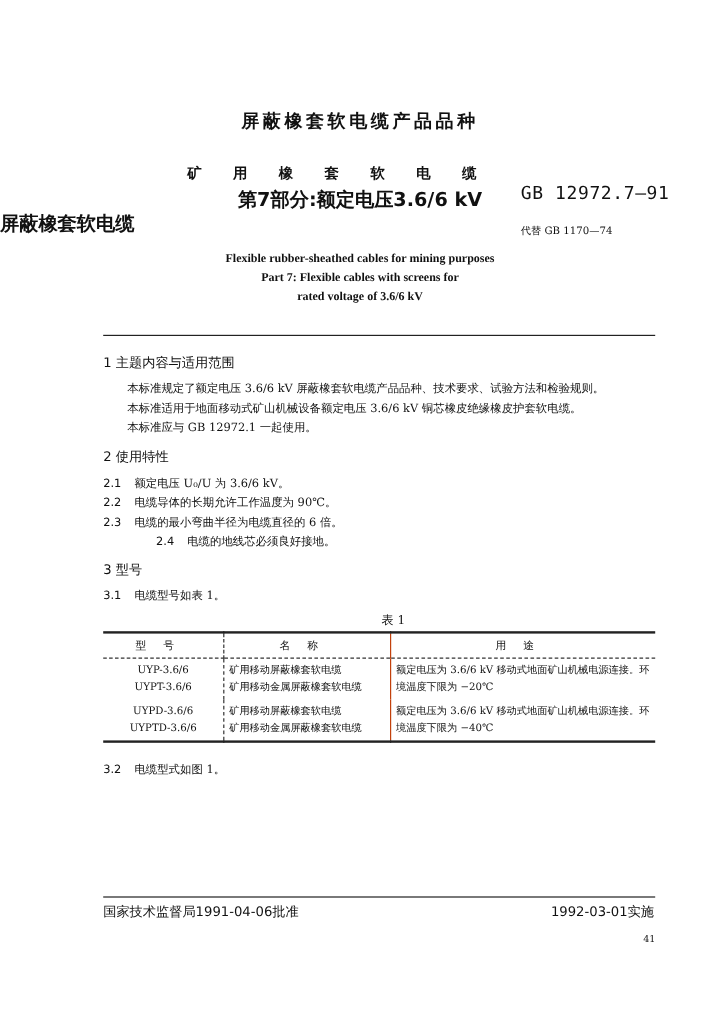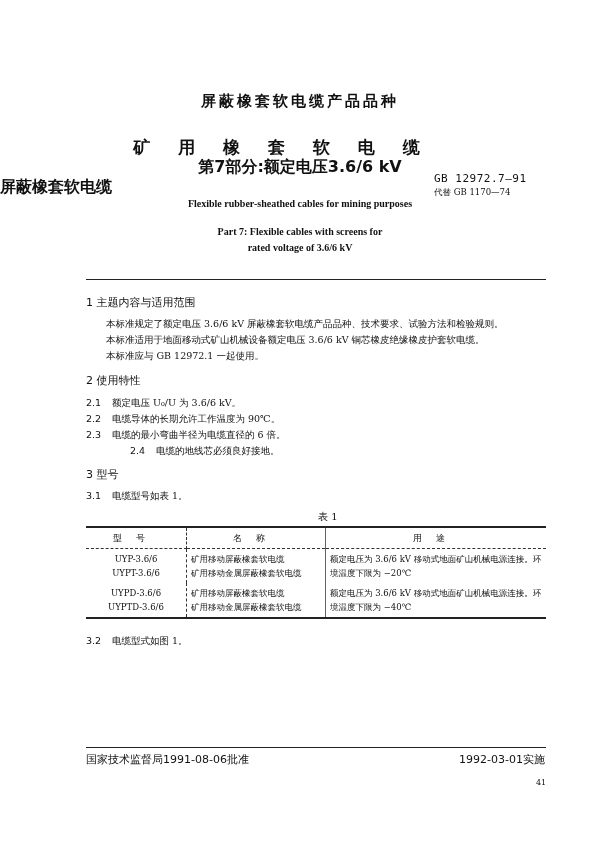--- a/index.html
+++ b/index.html
@@ -3,27 +3,27 @@
   <meta charset="utf-8">
   <style>
     html, body { margin: 0; padding: 0; }
     body {
       width: 600px; height: 848px; background: #ffffff; position: relative;
       font-family: "DejaVu Serif", "Liberation Serif", serif; color: #111;
       overflow: hidden;
     }
     .abs { position: absolute; }
     .nat-std { left: 0; width: 600px; top: 92px; text-align: center; font-family: "DejaVu Sans", sans-serif; font-weight: bold; font-size: 15px; letter-spacing: 3px; }
-    .title1 { left: 0; width: 564px; top: 136px; text-align: center; font-family: "DejaVu Sans", sans-serif; font-weight: bold; font-size: 17px; letter-spacing: 11px; }
+    .title1 { left: 0; width: 564px; top: 136px; text-align: center; font-family: "DejaVu Sans", sans-serif; font-weight: bold; font-size: 12px; letter-spacing: 11px; }
     .title2 { left: 0; width: 600px; top: 157px; text-align: center; font-family: "DejaVu Sans", sans-serif; font-size: 16px; font-weight: bold; }
     .title3 { left: 0; width: 594px; top: 177px; text-align: left; font-family: "DejaVu Sans", sans-serif; font-size: 16px; font-weight: bold; }
-    .gb-code { left: 434px; top: 172px; font-family: "DejaVu Sans Mono", monospace; font-size: 11px; letter-spacing: 0.5px; }
+    .gb-code { left: 434px; top: 152px; font-family: "DejaVu Sans Mono", monospace; font-size: 15px; letter-spacing: 0.5px; }
     .gb-replace { left: 434px; top: 187px; font-size: 8.5px; }
     .en { left: 0; width: 600px; text-align: center; font-family: "Liberation Serif", serif; font-weight: bold; font-size: 10px; }
-    .en1 { top: 198px; }
+    .en1 { top: 210px; }
     .en2 { top: 226px; }
     .en3 { top: 242px; }
     .rule { left: 86px; width: 460px; height: 0; border-top: 1.5px solid #222; }
     .rule-top { top: 279px; }
     .rule-foot { top: 747px; }
     .sec { font-family: "DejaVu Sans", sans-serif; font-size: 11px; }
     .para { font-size: 9.5px; font-family: "DejaVu Serif", serif; }
     .num { display: inline-block; width: 26px; font-family: "DejaVu Sans", sans-serif; }
     .tbl-caption { left: 318px; top: 510px; font-size: 10px; }
     table.t1 { position: absolute; left: 86px; top: 526px; width: 460px; border-collapse: collapse; font-size: 8.5px; }
@@ -117,15 +117,15 @@
       </td>
     </tr>
   </tbody>
 </table>
 
 <div class="abs para" style="left:86px; top:635px;">
   <span class="num">3.2</span><span>电缆型式如图 1。</span>
 </div>
 
 <div class="abs rule rule-foot"></div>
-<div class="abs foot-left">国家技术监督局1991-08-06批准</div>
+<div class="abs foot-left">国家技术监督局1991-04-06批准</div>
 <div class="abs foot-right">1992-03-01实施</div>
 <div class="abs page-no">41</div>
 
 </body></html>

